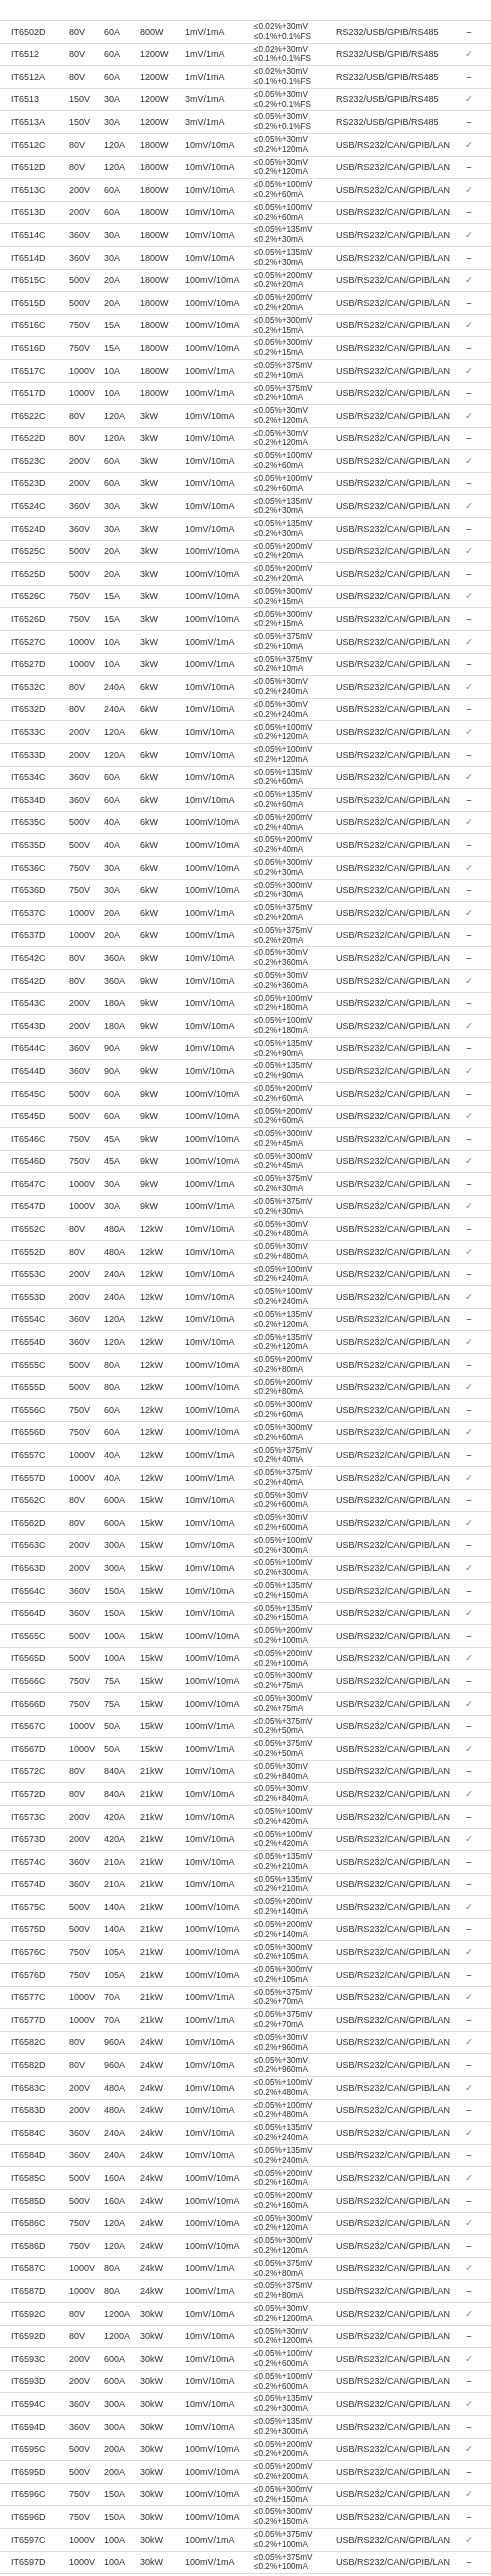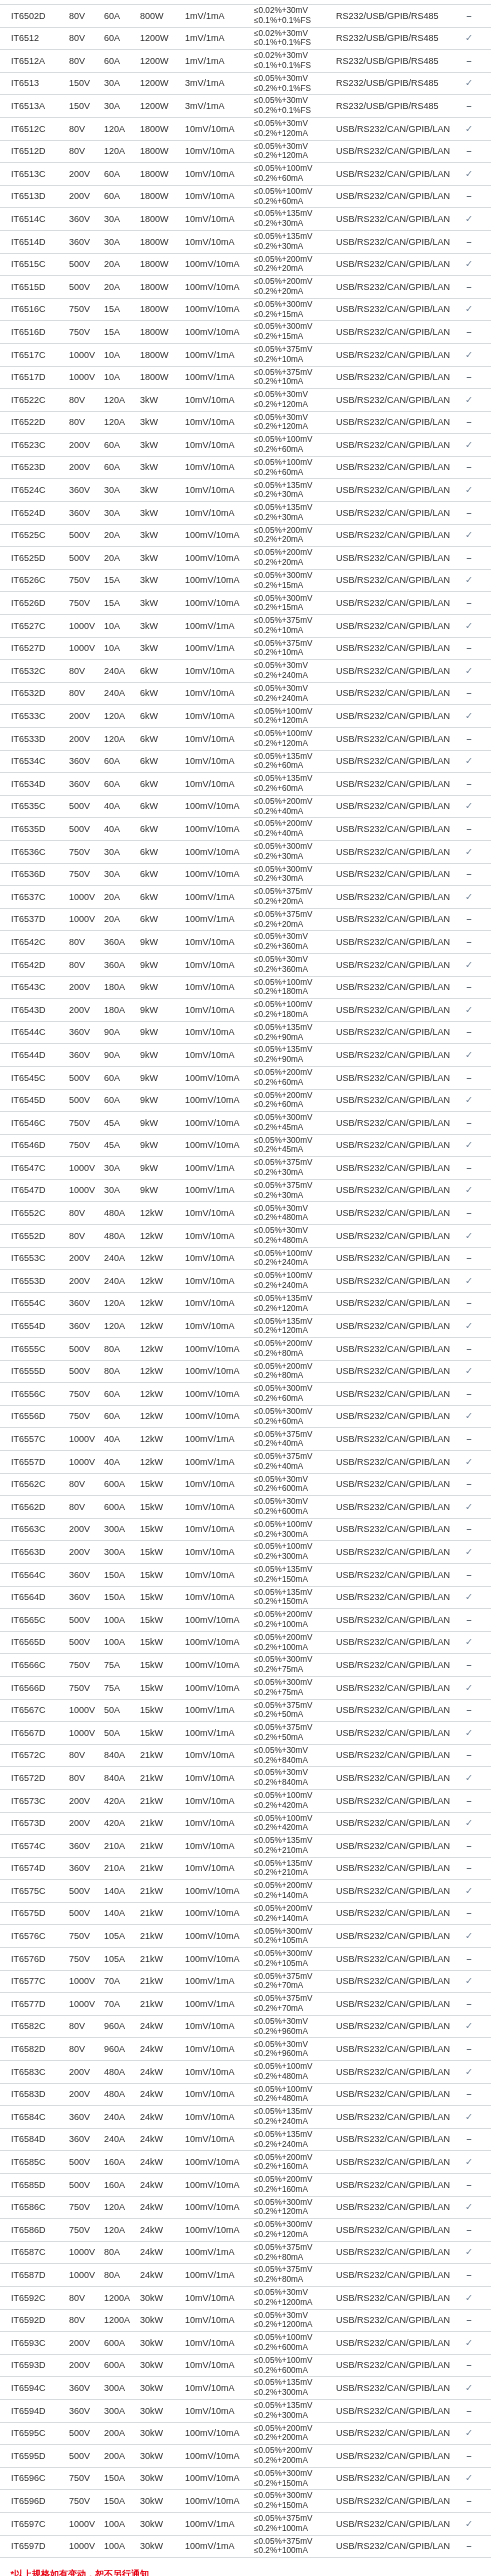--- a/index.html
+++ b/index.html
@@ -8,21 +8,21 @@
     background: var(--background, #ffffff);
   }
   body {
     width: 492px;
     height: 2576px;
     overflow: hidden;
     font-family: "Liberation Sans", "DejaVu Sans", sans-serif;
     color: var(--text, #2e2e2e);
   }
   .spec-table {
-    margin-top: 4px;
+    margin-top: 20px;
     border-top: 0.7px solid var(--separator, #d8dbde);
   }
   .row {
     display: flex;
     align-items: center;
     height: 21.6px;
     border-bottom: 0.7px solid var(--separator, #d8dbde);
     padding-left: 11px;
     box-sizing: content-box;
   }

